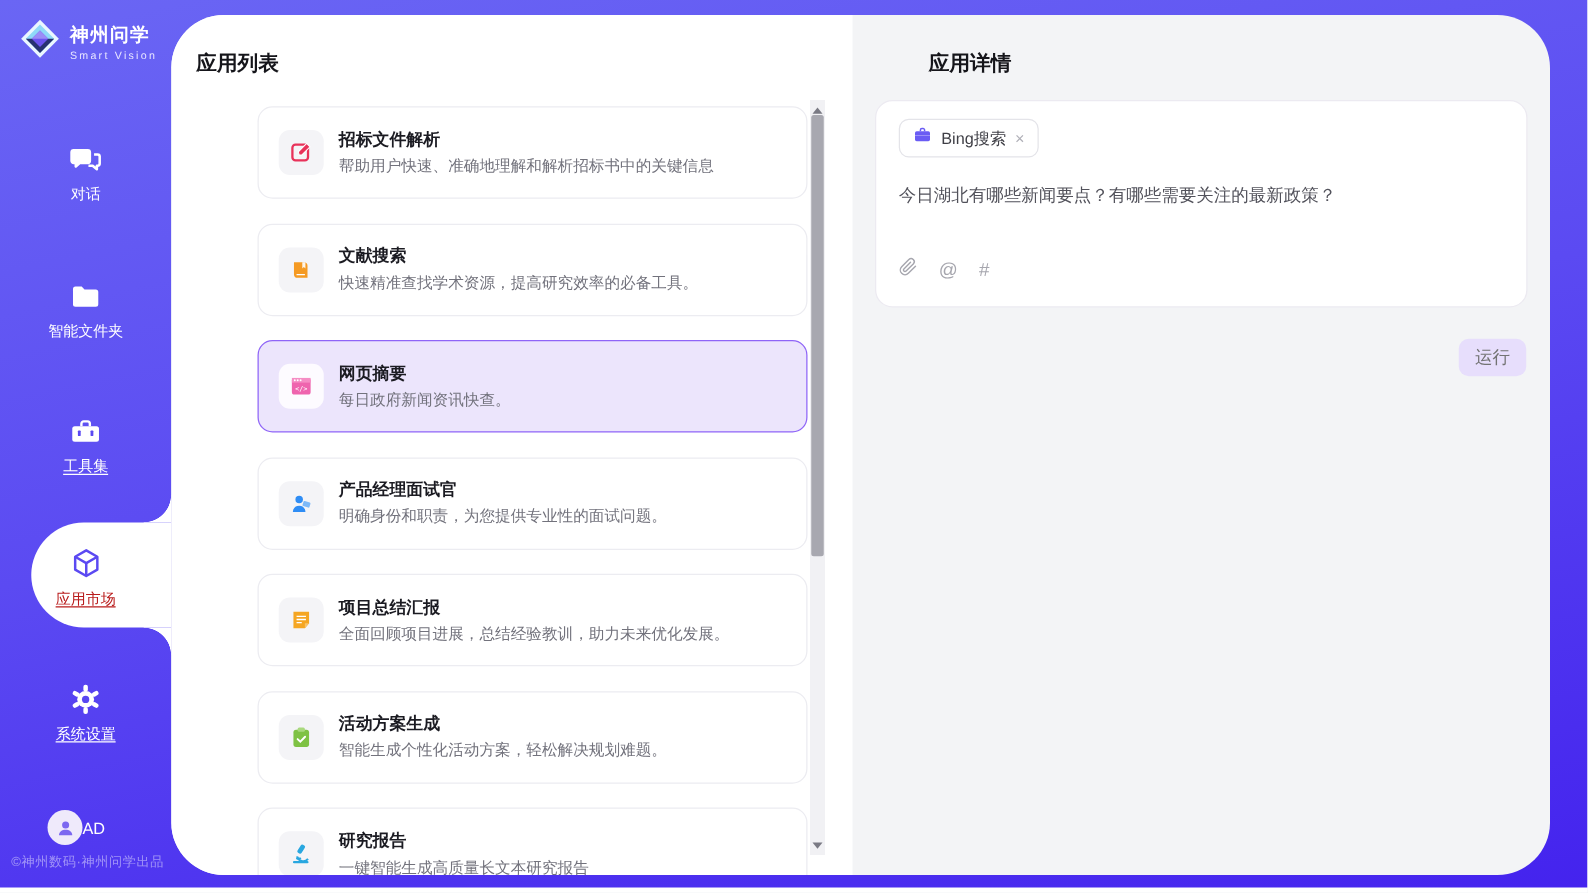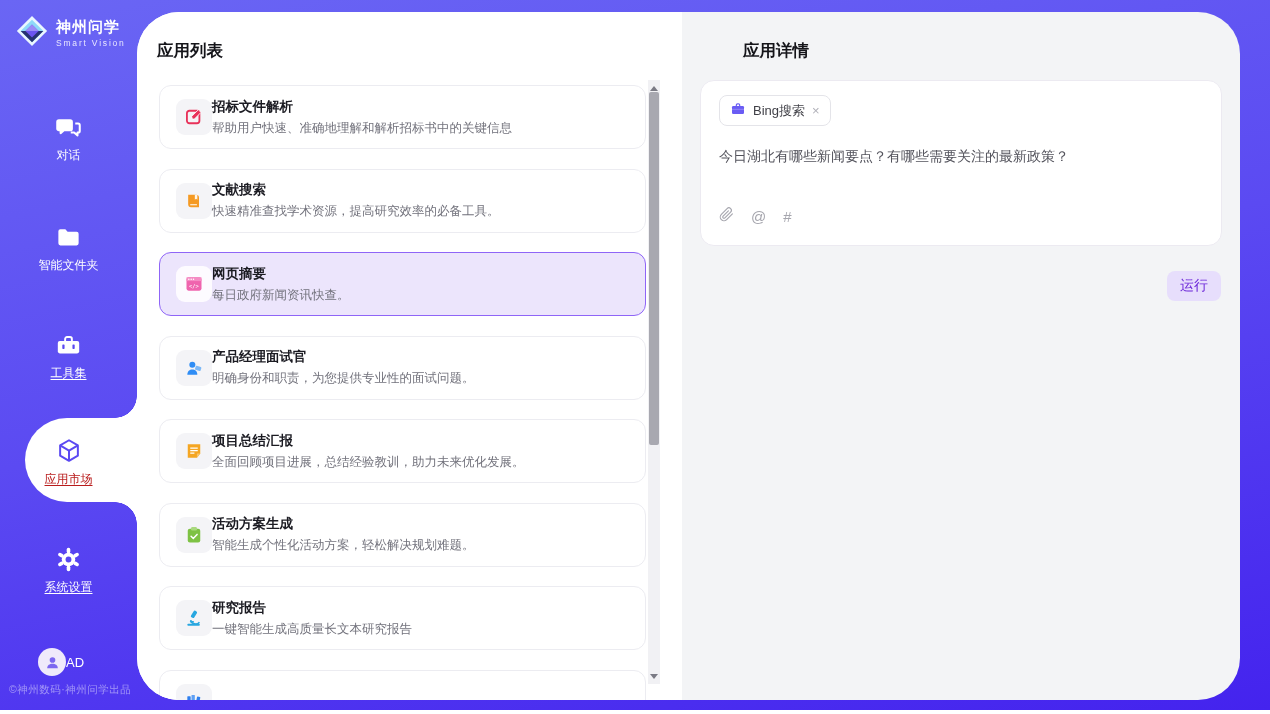--- a/index.html
+++ b/index.html
@@ -46,22 +46,22 @@
     background:radial-gradient(circle at 0 100%, rgba(0,0,0,0) 21.5px, #fff 22px);
   }
   .user-row { position:absolute; left:38px; top:648px; display:flex; align-items:center; gap:0; }
   .avatar { width:28px; height:28px; border-radius:50%; background:#efeafb; display:flex; align-items:center; justify-content:center; }
   .user-name { color:#fff; font-size:13px; }
   .side-footer { position:absolute; left:9px; top:683px; width:128px; font-size:10.5px; color:rgba(255,255,255,.45); letter-spacing:.5px; }
 
   
   .app-list { position:absolute; left:22px; top:73px; width:487px; }
   .app-card {
-    display:flex; align-items:center; gap:0; height:64px; margin-bottom:19.5px;
-    background:#fff; border:1px solid #ececf1; border-radius:12px; padding:0 16px; cursor:pointer;
+    display:flex; align-items:center; gap:12px; height:74px; margin-bottom:19.5px;
+    background:#fff; border:1px solid #ececf1; border-radius:12px; padding:0 16px; cursor:pointer;margin-left:47px;
   }
   .app-card.selected { background:#ece5fc; border:1.5px solid #8f65f7; }
   .app-icon {
     width:36px; height:36px; border-radius:9px; background:#f4f4f7; flex:none;
     display:flex; align-items:center; justify-content:center;
   }
   .app-card.selected .app-icon { background:#fdfbff; }
   .app-text { display:flex; flex-direction:column; gap:4px; min-width:0; }
   .app-name { font-size:13.5px; font-weight:bold; color:#1b1b22; }
   .app-desc { font-size:12.5px; color:#72727c; white-space:nowrap; }
@@ -83,21 +83,21 @@
     display:inline-flex; align-items:center; gap:7px; height:31px; padding:0 10px;
     border:1px solid #e4e4e9; border-radius:8px; background:#fff; cursor:default;
   }
   .chip-label { font-size:13px; color:#3f3f46; }
   .chip-close { font-size:13px; color:#b0b0b8; cursor:pointer; line-height:1; }
   .query-text { margin-top:22px; font-size:14px; color:#52525b; }
   .input-icons { position:absolute; left:18px; bottom:18px; display:flex; align-items:center; gap:17px; }
   .glyph-icon { font-size:15px; color:#a6a6ae; cursor:pointer; }
   .run-btn {
     position:absolute; left:485px; top:259px; width:54px; height:30px;
-    background:#e7defc; color:#6d28d9; font-size:14px; border:none; border-radius:8px; cursor:pointer;
+    background:#e7defc; color:#737373; font-size:14px; border:none; border-radius:8px; cursor:pointer;
     display:flex; align-items:center; justify-content:center; font-family:inherit;
   }
 </style>
 </head>
 <body>
 
 <div class="frame"></div>
 
 <nav class="sidebar">
   <div class="logo">

